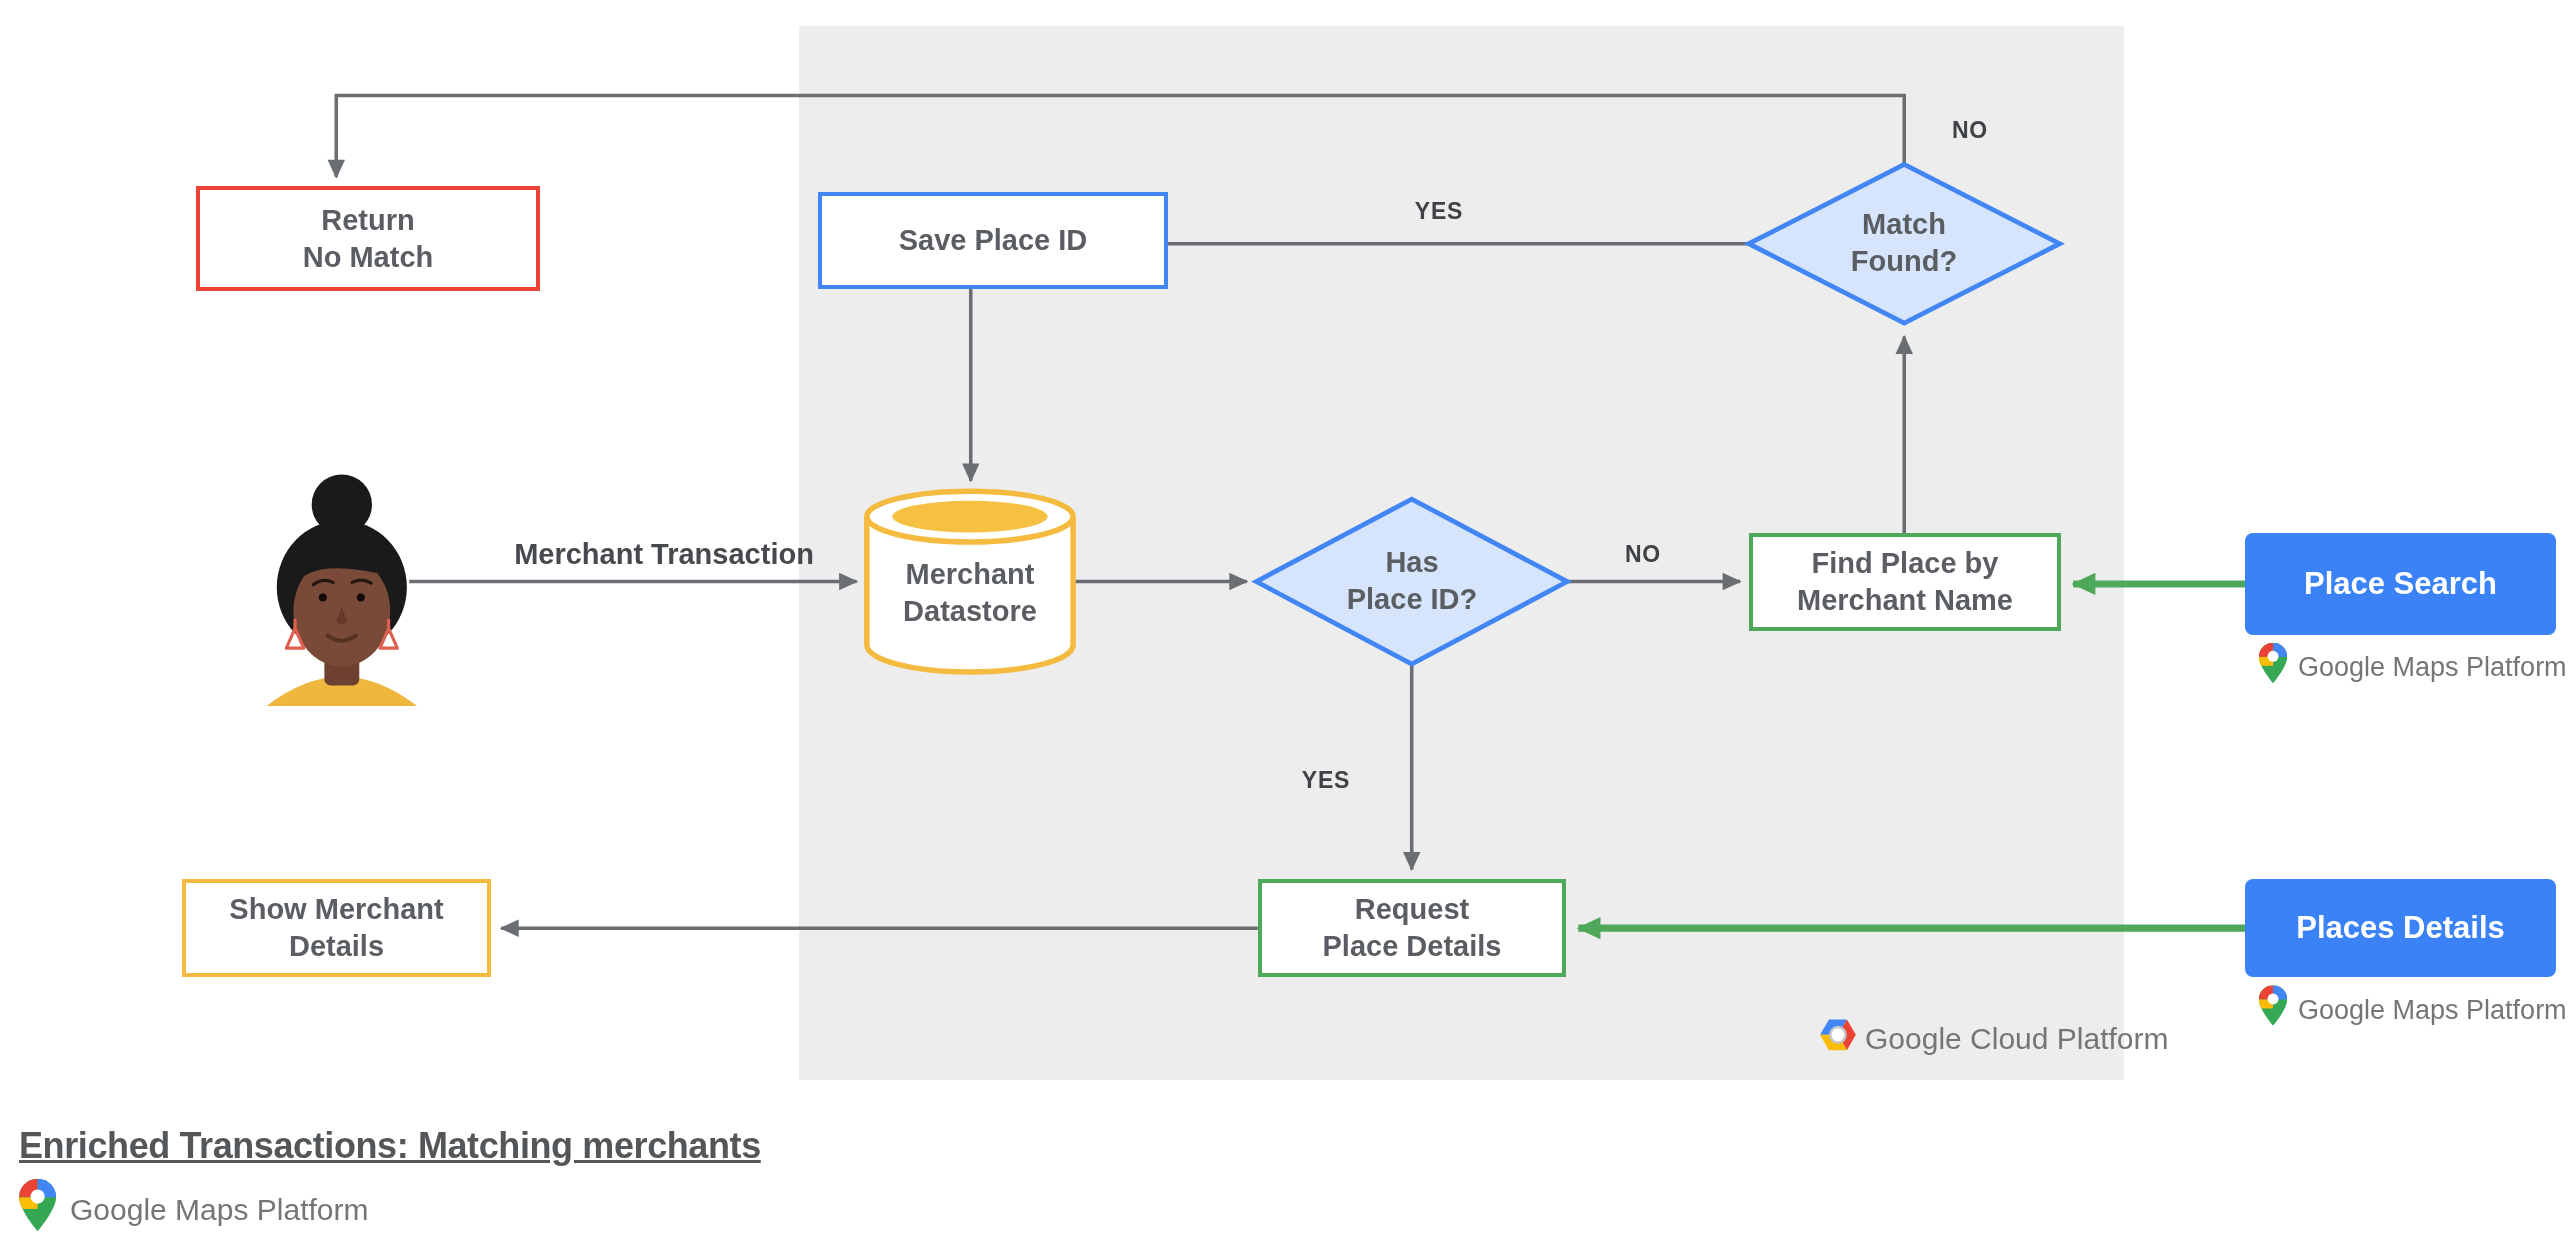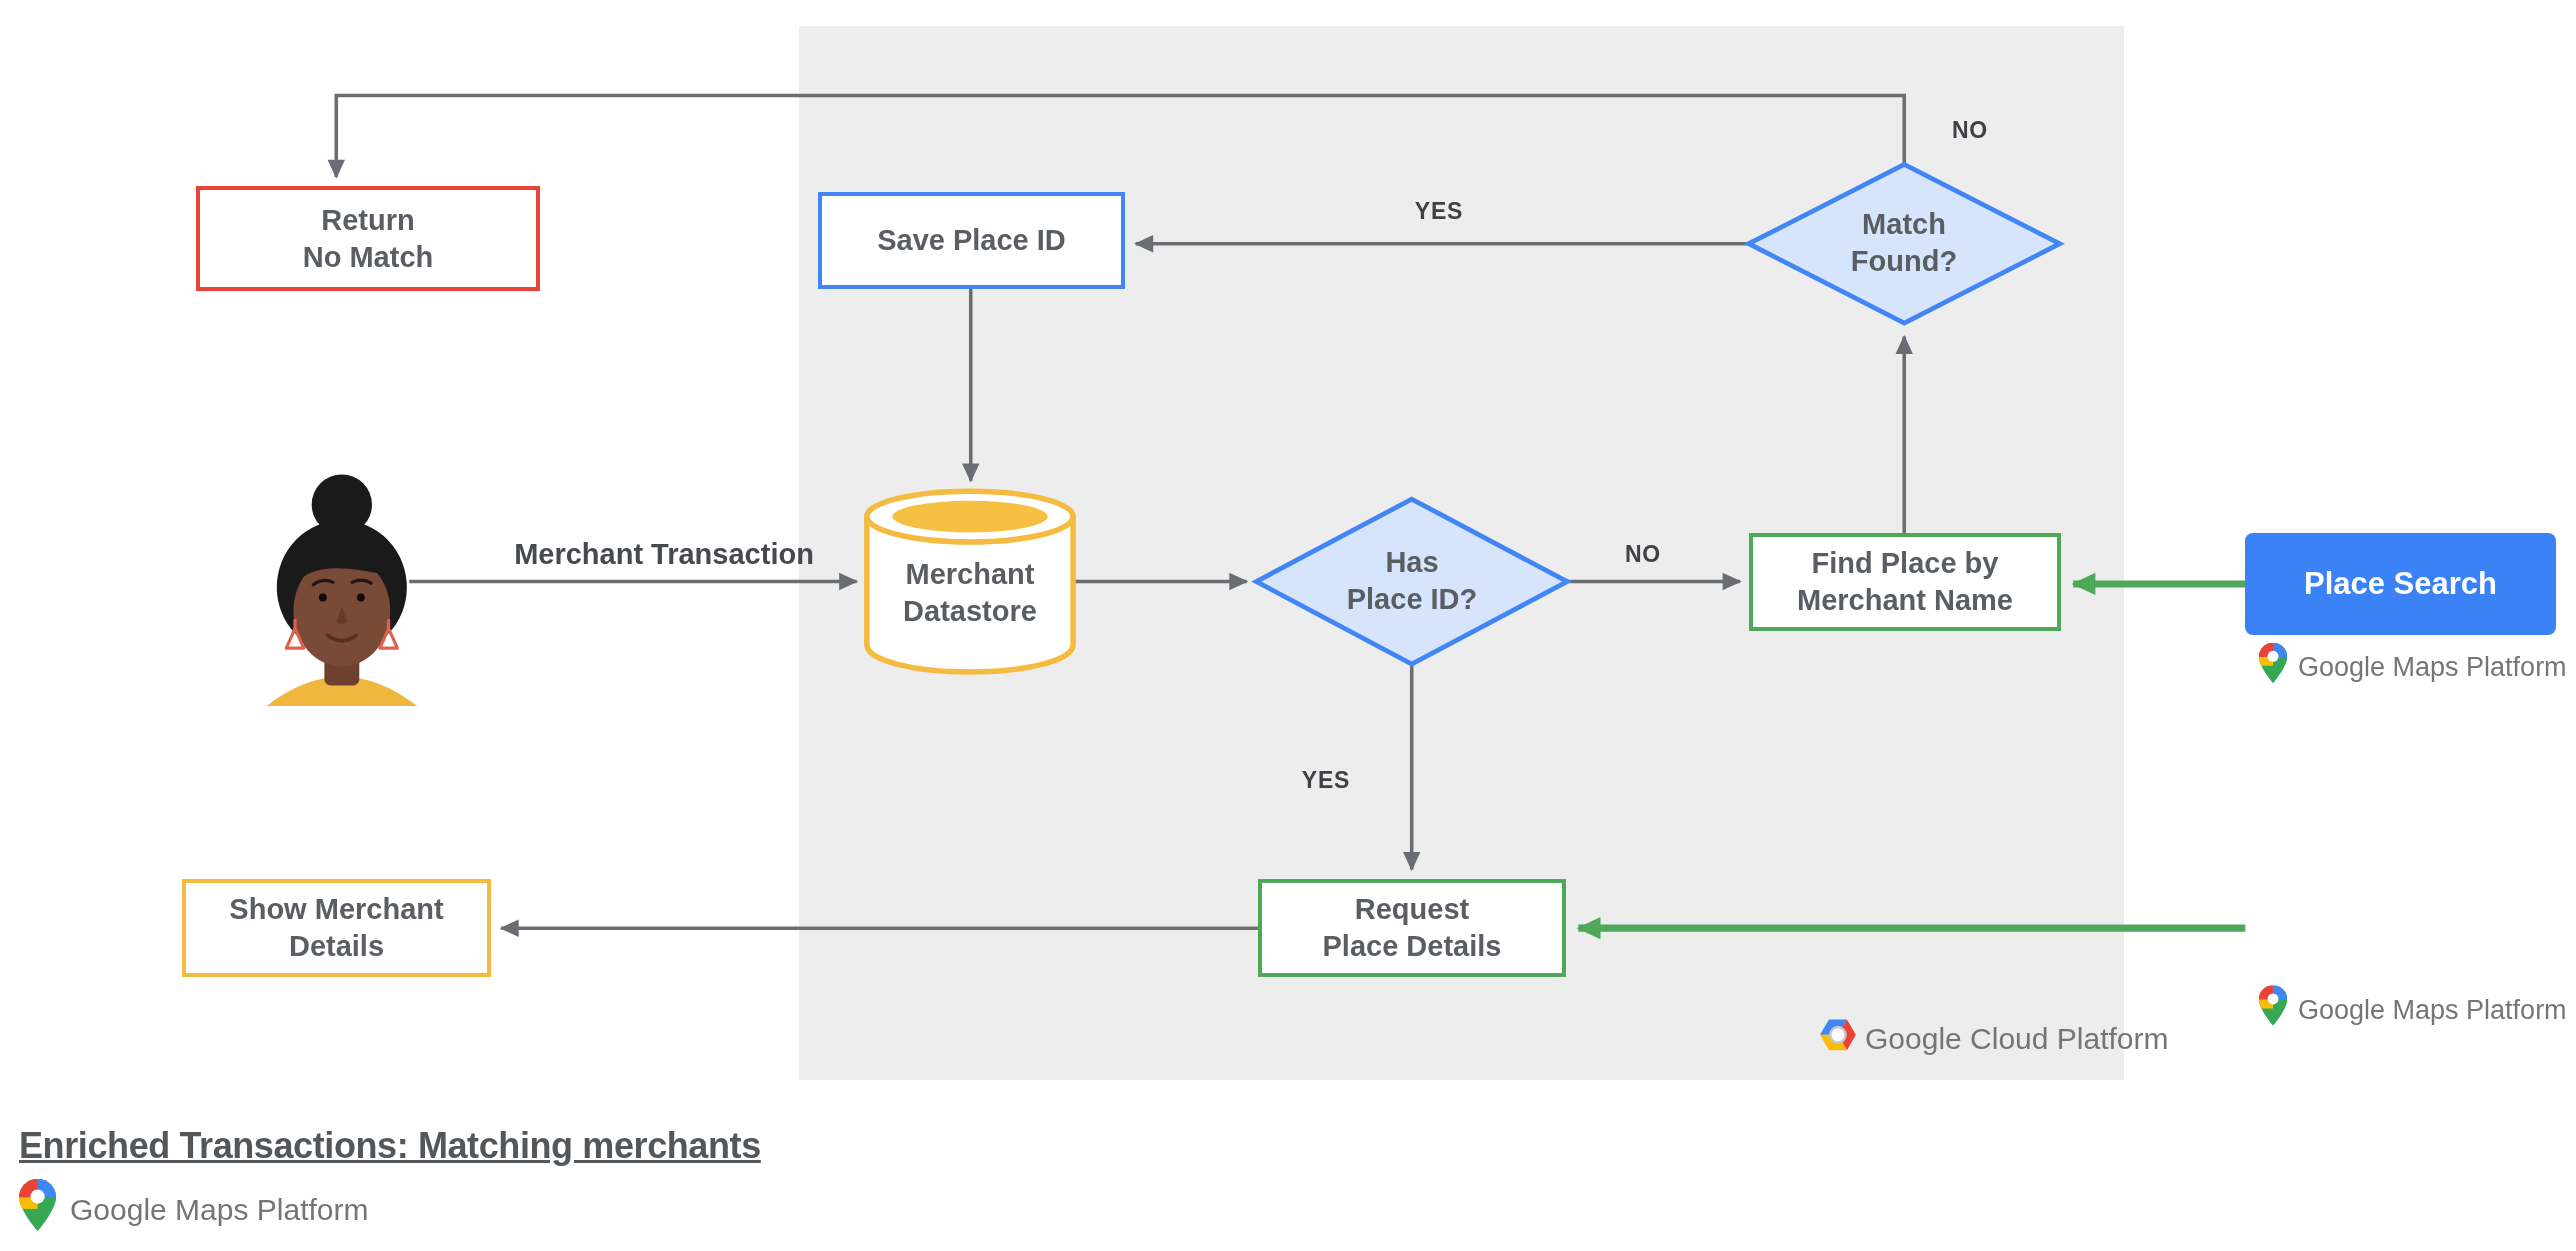--- a/index.html
+++ b/index.html
@@ -124,33 +124,34 @@
 
     <use href="#gmp-pin" transform="translate(2848,810) scale(1.5)"></use>
     <use href="#gmp-pin" transform="translate(2848,1242) scale(1.5)"></use>
     <use href="#gmp-pin" transform="translate(24,1486) scale(1.95)"></use>
     <use href="#gcp-hex" transform="translate(2294,1284) scale(1.95)"></use>
   </svg>
 
   <div class="box red" style="left:196px;top:186px;width:344px;height:105px;">Return
 No Match</div>
 
-  <div class="box blue" style="left:818px;top:192px;width:307px;height:97px;">Save Place ID</div>
+  <div class="box blue" style="left:818px;top:192px;width:350px;height:97px;">Save Place ID</div>
 
   <div class="box green" style="left:1749px;top:533px;width:312px;height:98px;">Find Place by
 Merchant Name</div>
 
   <div class="box green" style="left:1258px;top:879px;width:308px;height:98px;">Request
 Place Details</div>
 
   <div class="box yellow" style="left:182px;top:879px;width:309px;height:98px;">Show Merchant
 Details</div>
 
   <div class="box filled" style="left:2245px;top:533px;width:311px;height:102px;">Place Search</div>
 
+  <div class="box filled" style="left:2245px;top:879px;width:311px;height:98px;">Places Details</div>
 
   <div class="diamond-label" style="left:1904px;top:243px;">Match
 Found?</div>
 
   <div class="diamond-label" style="left:1412px;top:581px;">Has
 Place ID?</div>
 
   <div class="diamond-label" style="left:970px;top:593px;">Merchant
 Datastore</div>
 

